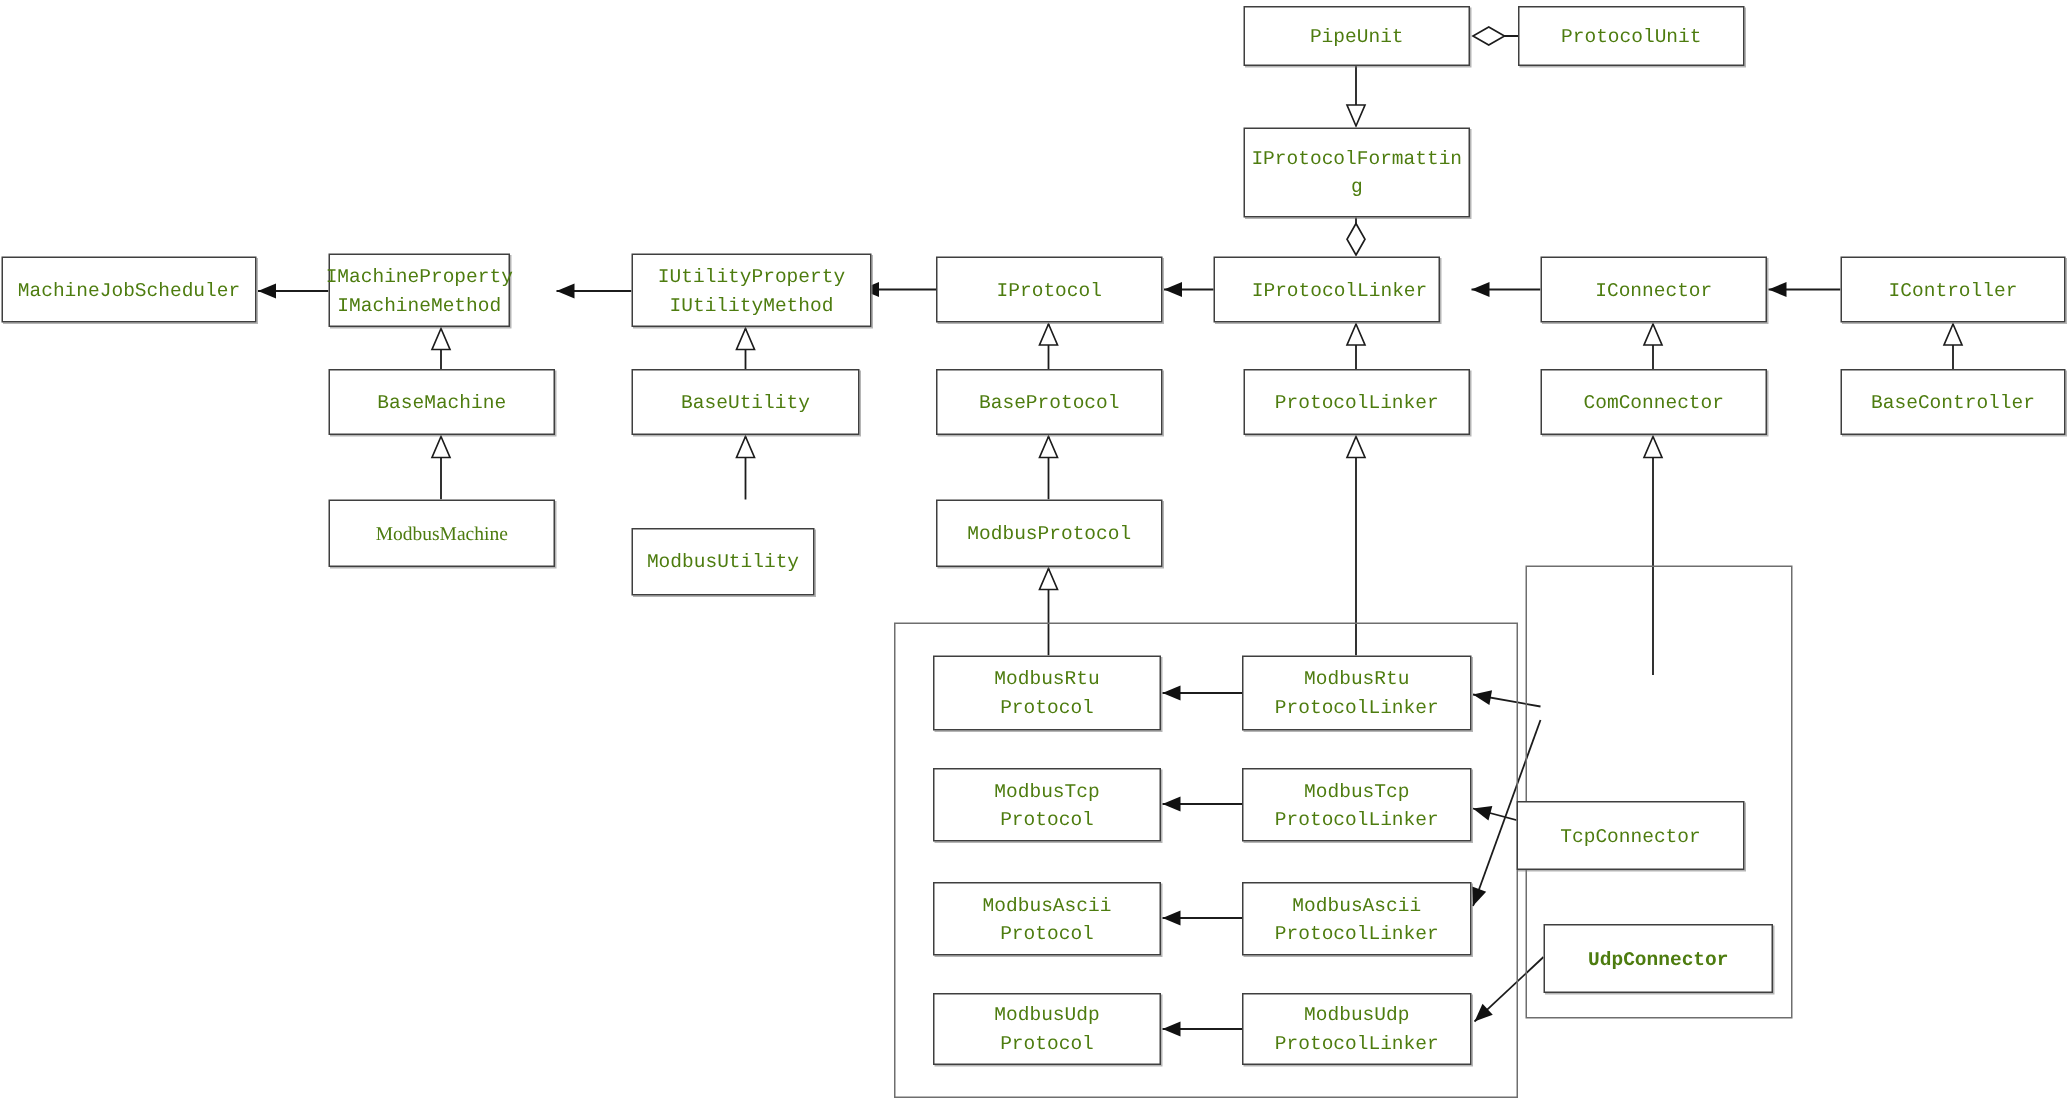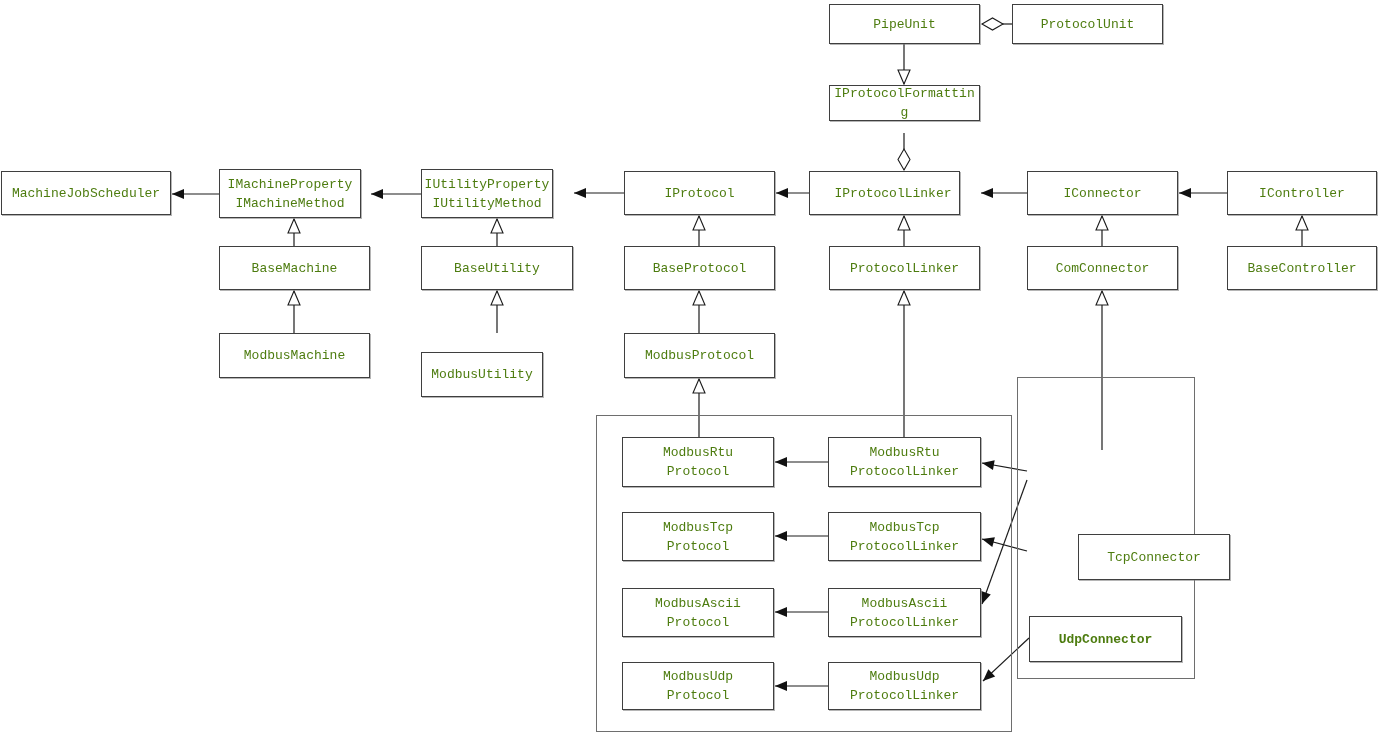--- a/index.html
+++ b/index.html
@@ -90,32 +90,32 @@
 
   <div class="group" style="left:596px;top:415px;width:416px;height:317px;"></div>
   <div class="group" style="left:1017px;top:377px;width:178px;height:302px;"></div>
 
   <div class="node" style="left:829px;top:4px;width:151px;height:40px;">
       <span>PipeUnit</span>
     </div>
   <div class="node" style="left:1012px;top:4px;width:151px;height:40px;">
       <span>ProtocolUnit</span>
     </div>
-  <div class="node break" style="left:829px;top:85px;width:151px;height:36px;justify-content:flex-end;">
+  <div class="node break" style="left:829px;top:85px;width:151px;height:60px;justify-content:flex-end;">
       <span>IProtocolFormatting</span>
     </div>
 
   <div class="node" style="left:1px;top:171px;width:170px;height:44px;">
       <span>MachineJobScheduler</span>
     </div>
-  <div class="node" style="left:219px;top:169px;width:142px;height:49px;">
+  <div class="node" style="left:219px;top:169px;width:121px;height:49px;">
       <span>IMachineProperty
 IMachineMethod</span>
     </div>
-  <div class="node" style="left:421px;top:169px;width:132px;height:49px;">
+  <div class="node" style="left:421px;top:169px;width:160px;height:49px;">
       <span>IUtilityProperty
 IUtilityMethod</span>
     </div>
   <div class="node" style="left:624px;top:171px;width:151px;height:44px;">
       <span>IProtocol</span>
     </div>
   <div class="node" style="left:809px;top:171px;width:151px;height:44px;padding-left:17px;">
       <span>IProtocolLinker</span>
     </div>
   <div class="node" style="left:1027px;top:171px;width:151px;height:44px;">
@@ -137,21 +137,21 @@
   <div class="node" style="left:829px;top:246px;width:151px;height:44px;">
       <span>ProtocolLinker</span>
     </div>
   <div class="node" style="left:1027px;top:246px;width:151px;height:44px;">
       <span>ComConnector</span>
     </div>
   <div class="node" style="left:1227px;top:246px;width:150px;height:44px;">
       <span>BaseController</span>
     </div>
 
-  <div class="node" style="left:219px;top:333px;width:151px;height:45px;">
+  <div class="node" style="left:219px;top:333px;width:151px;height:45px;font-family:Liberation Serif, serif;">
       <span>ModbusMachine</span>
     </div>
   <div class="node" style="left:421px;top:352px;width:122px;height:45px;">
       <span>ModbusUtility</span>
     </div>
   <div class="node" style="left:624px;top:333px;width:151px;height:45px;align-items:center;">
       <span>ModbusProtocol</span>
     </div>
 
   <div class="node" style="left:622px;top:437px;width:152px;height:50px;">
@@ -180,20 +180,20 @@
     </div>
   <div class="node" style="left:622px;top:662px;width:152px;height:48px;">
       <span>ModbusUdp
 Protocol</span>
     </div>
   <div class="node" style="left:828px;top:662px;width:153px;height:48px;">
       <span>ModbusUdp
 ProtocolLinker</span>
     </div>
 
-  <div class="node" style="left:1078px;top:534px;width:152px;height:46px;">
+  <div class="node" style="left:1011px;top:534px;width:152px;height:46px;">
       <span>TcpConnector</span>
     </div>
   <div class="node" style="left:1029px;top:616px;width:153px;height:46px;font-weight:bold;">
       <span>UdpConnector</span>
     </div>
 
 </div>
 
 </body></html>

